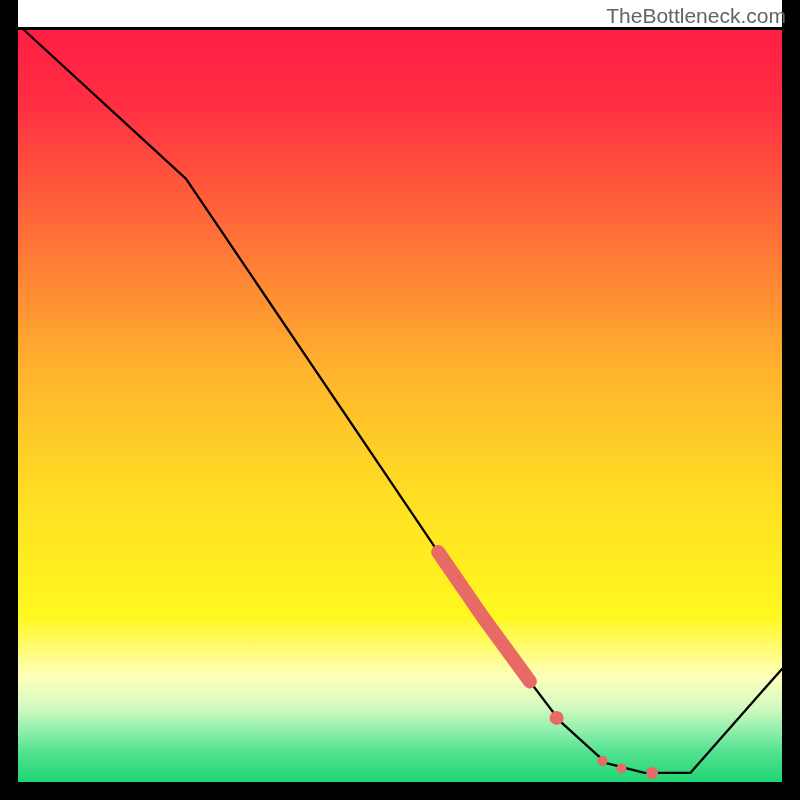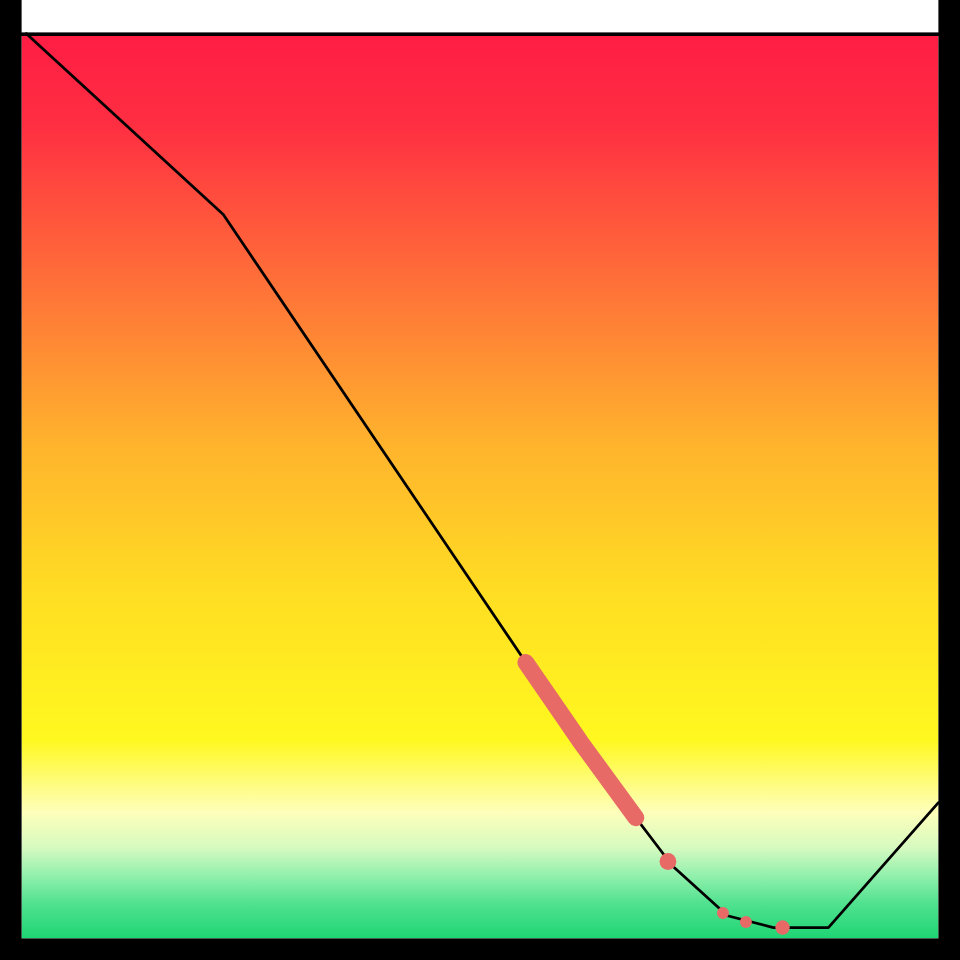--- a/index.html
+++ b/index.html
@@ -39,13 +39,14 @@
         <circle cx="602.46" cy="760.888" r="5" fill="#e86a67"></circle>
         <circle cx="621.5600000000001" cy="768.428" r="5" fill="#e86a67"></circle>
         <circle cx="652.12" cy="772.952" r="6" fill="#e86a67"></circle>
       </g>
 
   <rect x="0" y="0" width="18" height="800" fill="#000"></rect>
   <rect x="782" y="0" width="18" height="800" fill="#000"></rect>
   <rect x="0" y="782" width="800" height="18" fill="#000"></rect>
   <rect x="0" y="27" width="800" height="3" fill="#000"></rect>
 </svg>
+<div class="watermark">TheBottleneck.com</div>
 </div>
 
 </body></html>

